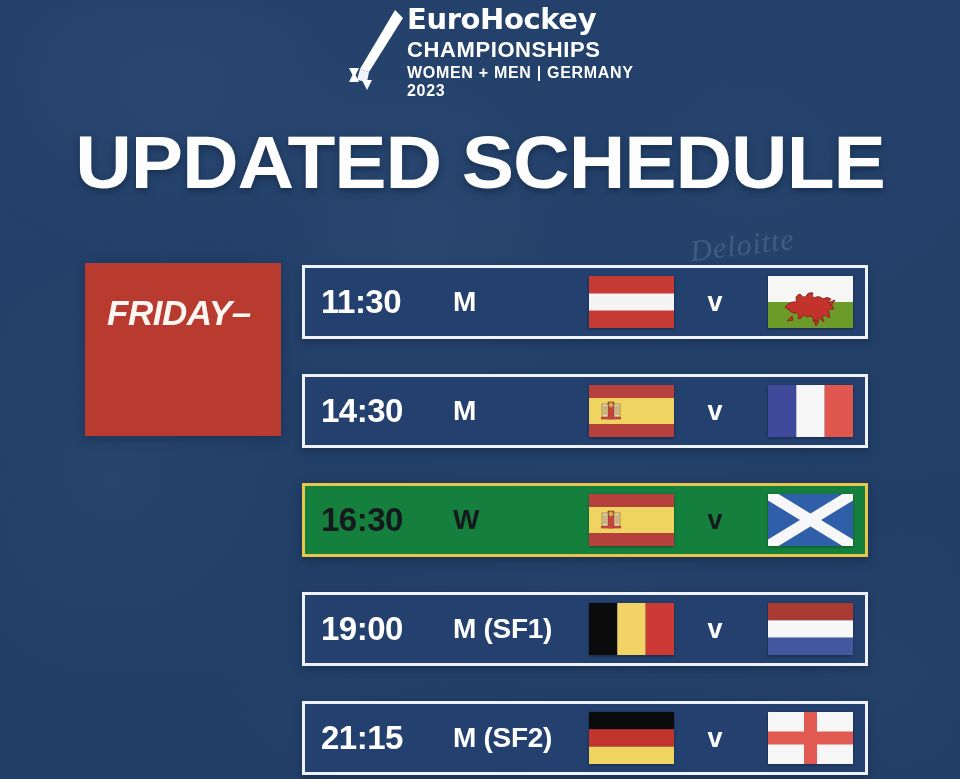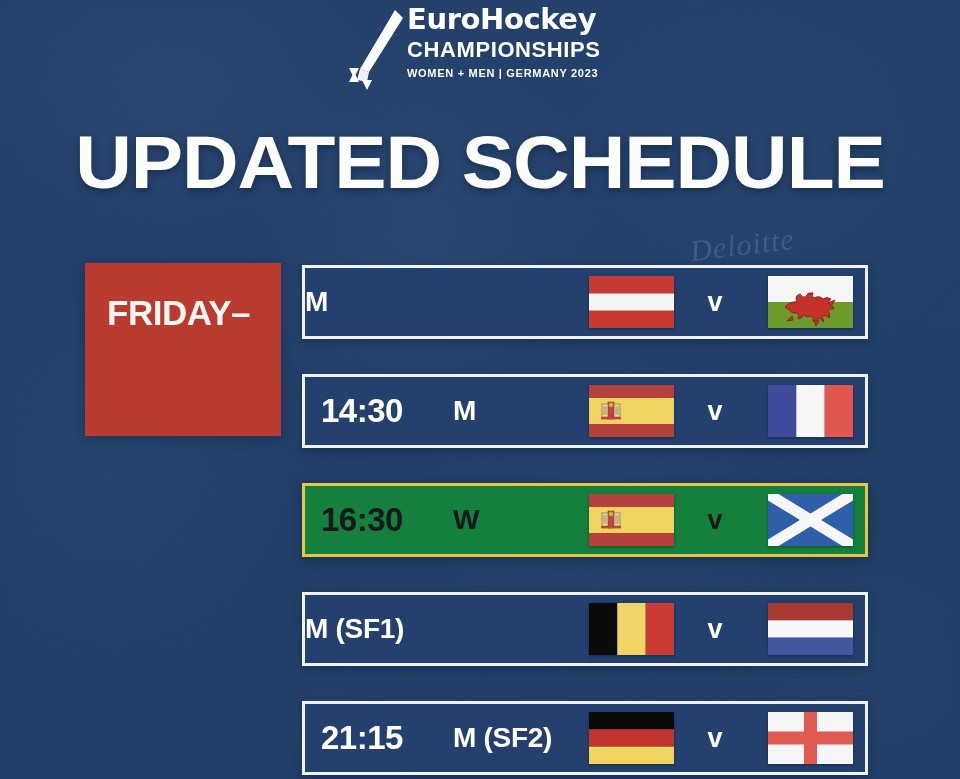--- a/index.html
+++ b/index.html
@@ -34,41 +34,41 @@
     user-select:none;
   }
 
   
   .logo{position:absolute;left:345px;top:4px;width:290px;height:90px;}
   .logo-mark{position:absolute;left:0;top:2px;width:62px;height:86px;}
   .logo-text{position:absolute;left:62px;top:0;width:228px;text-align:left;}
   .logo-l1{font-size:29px;font-weight:bold;color:#fff;letter-spacing:-.4px;line-height:31px;
            font-family:"DejaVu Sans", sans-serif;}
   .logo-l2{font-size:22px;font-weight:bold;color:#fff;letter-spacing:.6px;line-height:29px;}
-  .logo-l3{font-size:11px;font-weight:bold;color:#fff;letter-spacing:.7px;line-height:18px;}
+  .logo-l3{font-size:16px;font-weight:bold;color:#fff;letter-spacing:.7px;line-height:18px;}
 
   
   .headline{
     position:absolute;left:0;right:0;top:126px;text-align:center;
     font-size:74px;line-height:74px;font-weight:bold;color:#fdfdfd;
     letter-spacing:-1px;
     font-family:"Liberation Sans", sans-serif;
     transform:scaleX(1.06);
     text-shadow:0 3px 7px rgba(10,26,48,.5);
     white-space:nowrap;
   }
 
   
   .datebadge{
     position:absolute;left:85px;top:263px;width:196px;height:173px;
     background:#b93a2e;
     box-shadow:0 3px 10px rgba(12,28,50,.35);
     display:flex;align-items:flex-start;justify-content:flex-start;
   }
-  .datebadge-inner{padding:28px 0 0 22px;}
+  .datebadge-inner{padding:28px 0 0 22px;font-style:italic;}
   .date-l1,.date-l2{
     color:#fbf6f2;font-weight:bold;font-size:35px;line-height:43px;letter-spacing:-.5px;
     white-space:nowrap;
   }
   .date-sup{font-size:19px;vertical-align:super;line-height:0;}
 
   
   .rows{position:absolute;left:302px;top:265px;width:566px;}
   .row{
     position:relative;height:68px;margin-bottom:35px;
@@ -134,20 +134,21 @@
   <div class="headline">UPDATED SCHEDULE</div>
 
   <div class="datebadge">
     <div class="datebadge-inner">
       <div class="date-l1">FRIDAY–</div>
     </div>
   </div>
 
   <div class="rows" id="rows">
       <div class="row">
+        <div class="cell-time">11:30</div>
         <div class="cell-cat">M</div>
         <div class="cell-flag">
           <span class="flag"><svg viewBox="0 0 85 52" width="85" height="52">
       <rect width="85" height="52" fill="#f4f4f4"></rect>
       <rect width="85" height="17.5" fill="#c63a34"></rect>
       <rect y="34.5" width="85" height="17.5" fill="#c63a34"></rect>
             </svg></span>
         </div>
         <div class="cell-v">v</div>
         <div class="cell-flag right">
@@ -210,20 +211,21 @@
         </div>
         <div class="cell-v">v</div>
         <div class="cell-flag right">
           <span class="flag"><svg viewBox="0 0 85 52" width="85" height="52">
       <rect width="85" height="52" fill="#2e5fa8"></rect>
       <path d="M0 0 L85 52 M85 0 L0 52" stroke="#f7f7f7" stroke-width="11"></path>
             </svg></span>
         </div>
       </div>
       <div class="row">
+        <div class="cell-time">19:00</div>
         <div class="cell-cat">M (SF1)</div>
         <div class="cell-flag">
           <span class="flag"><svg viewBox="0 0 85 52" width="85" height="52">
       <rect width="28.3" height="52" fill="#0b0b0b"></rect>
       <rect x="28.3" width="28.4" height="52" fill="#f2d466"></rect>
       <rect x="56.7" width="28.3" height="52" fill="#cb3a34"></rect>
             </svg></span>
         </div>
         <div class="cell-v">v</div>
         <div class="cell-flag right">

